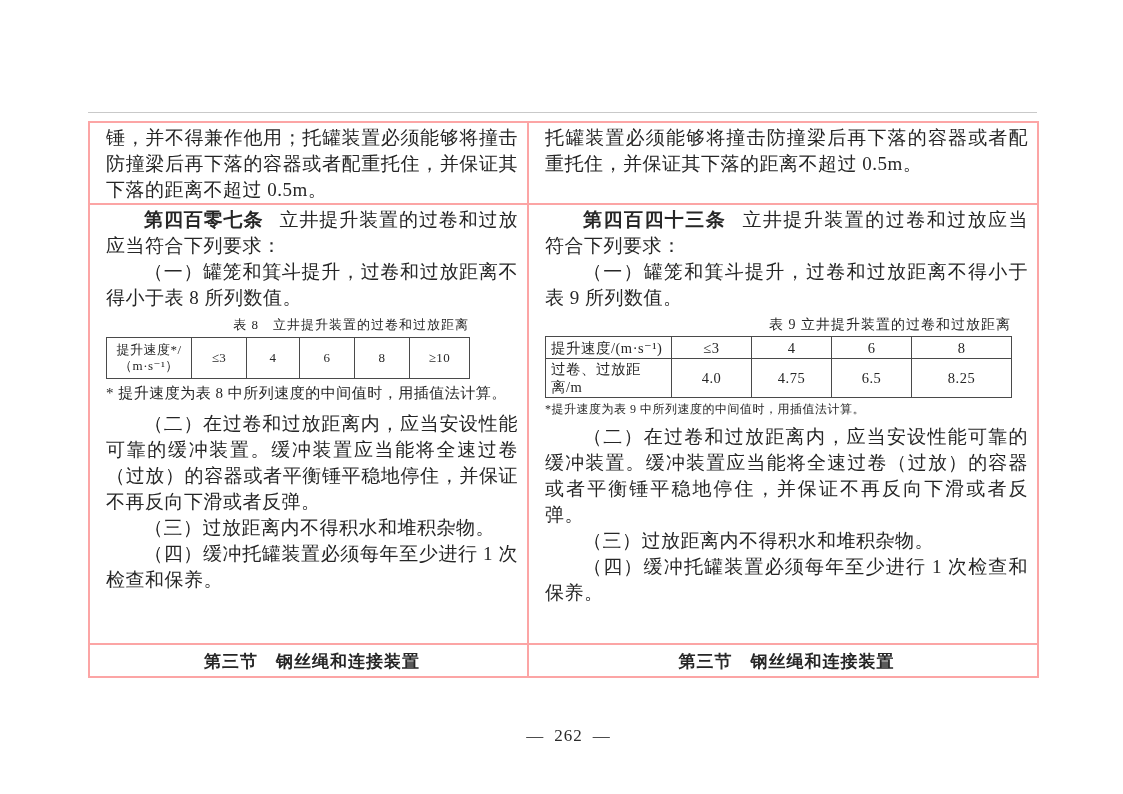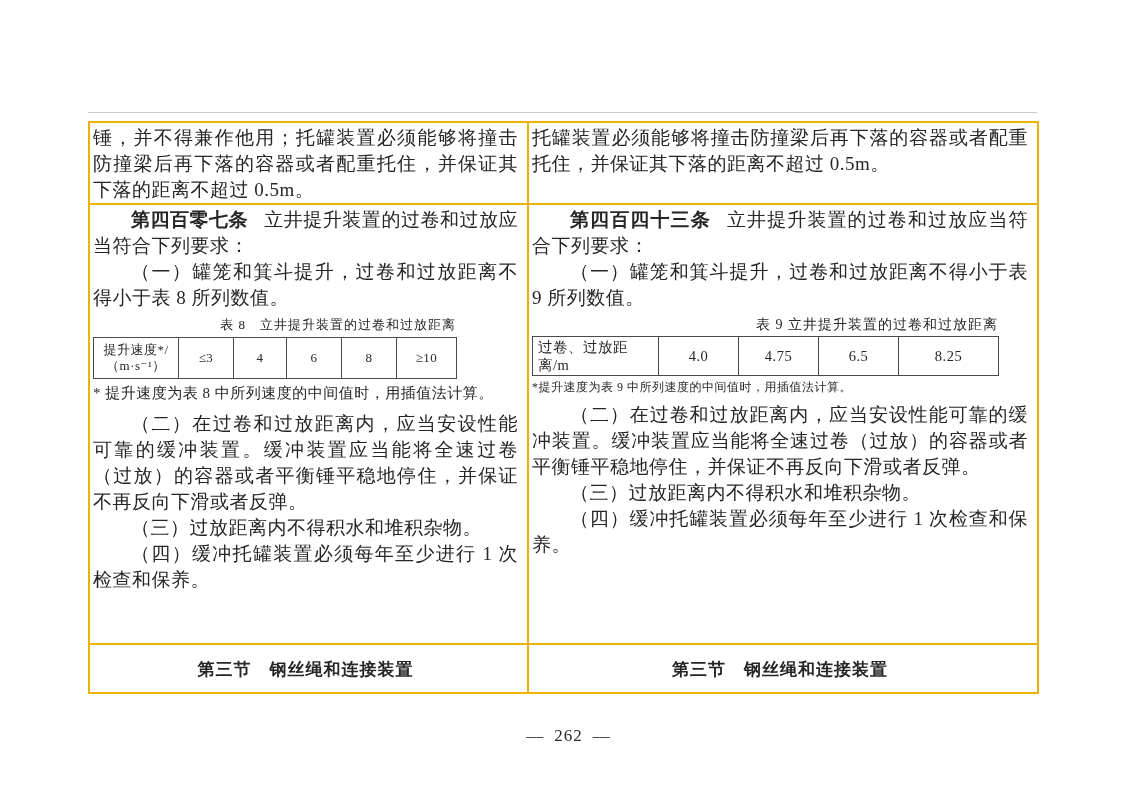--- a/index.html
+++ b/index.html
@@ -15,23 +15,23 @@
   .top-rule {
     position: absolute; left: 88px; top: 112px;
     width: 949px; height: 1px; background: #c9c9c9;
   }
 
   table.cmp {
     position: absolute; left: 88px; top: 121px;
     width: 949px; border-collapse: collapse; table-layout: fixed;
   }
   table.cmp > tbody > tr > td {
-    border: 2px solid #eab308;
+    border: 2px solid #fca5a5;
     vertical-align: top;
-    padding: 2px 9px 0 3px;
+    padding: 2px 9px 0 16px;
     overflow: hidden;
   }
   tr.row-cont  > td { height: 80px; }
   tr.row-main  > td { height: 440px; }
   tr.row-sect  > td { height: 25px; padding: 0; vertical-align: middle; }
 
   .para {
     margin: 0;
     font-size: 19px; line-height: 26px;
     text-align: justify; text-justify: inter-character;
@@ -65,21 +65,21 @@
   .t9 col.c-v   { width: 80px; }
   .t9 col.c-vl  { width: 100px; }
   .t9 td.lbl { text-align: left; padding-left: 5px; }
   .tbl-foot { letter-spacing: 0.5px; }
   .t8 .tbl-foot { font-size: 15px; margin: 5px 0 8px 0; }
   .t9 .tbl-foot { font-size: 12px; margin: 3px 0 4px 0; }
 
   .section-heading {
     text-align: center; font-weight: bold;
     font-size: 17px; line-height: 21px; letter-spacing: 1px;
-    margin: 12px;
+    margin: 4px;
   }
 
   .footer {
     position: absolute; left: 7px; top: 726px; width: 1123px;
     text-align: center; font-size: 17px; color: #2b2b2b;
     letter-spacing: 1px;
   }
   .footer .dash { margin: 0 10px; }
 </style>
 </head>
@@ -153,20 +153,27 @@
             <table class="inner">
               <colgroup>
                 <col class="c-lbl">
                   <col class="c-v">
                   <col class="c-v">
                   <col class="c-v">
                   <col class="c-vl">
               </colgroup>
               <tbody>
                 <tr>
+                  <td class="lbl">提升速度/(m·s⁻¹)</td>
+                  <td>≤3</td>
+                  <td>4</td>
+                  <td>6</td>
+                  <td>8</td>
+                </tr>
+                <tr>
                   <td class="lbl">过卷、过放距离/m</td>
                   <td>4.0</td>
                   <td>4.75</td>
                   <td>6.5</td>
                   <td>8.25</td>
                 </tr>
               </tbody>
             </table>
             <div class="tbl-foot">*提升速度为表 9 中所列速度的中间值时，用插值法计算。</div>
           </div>

